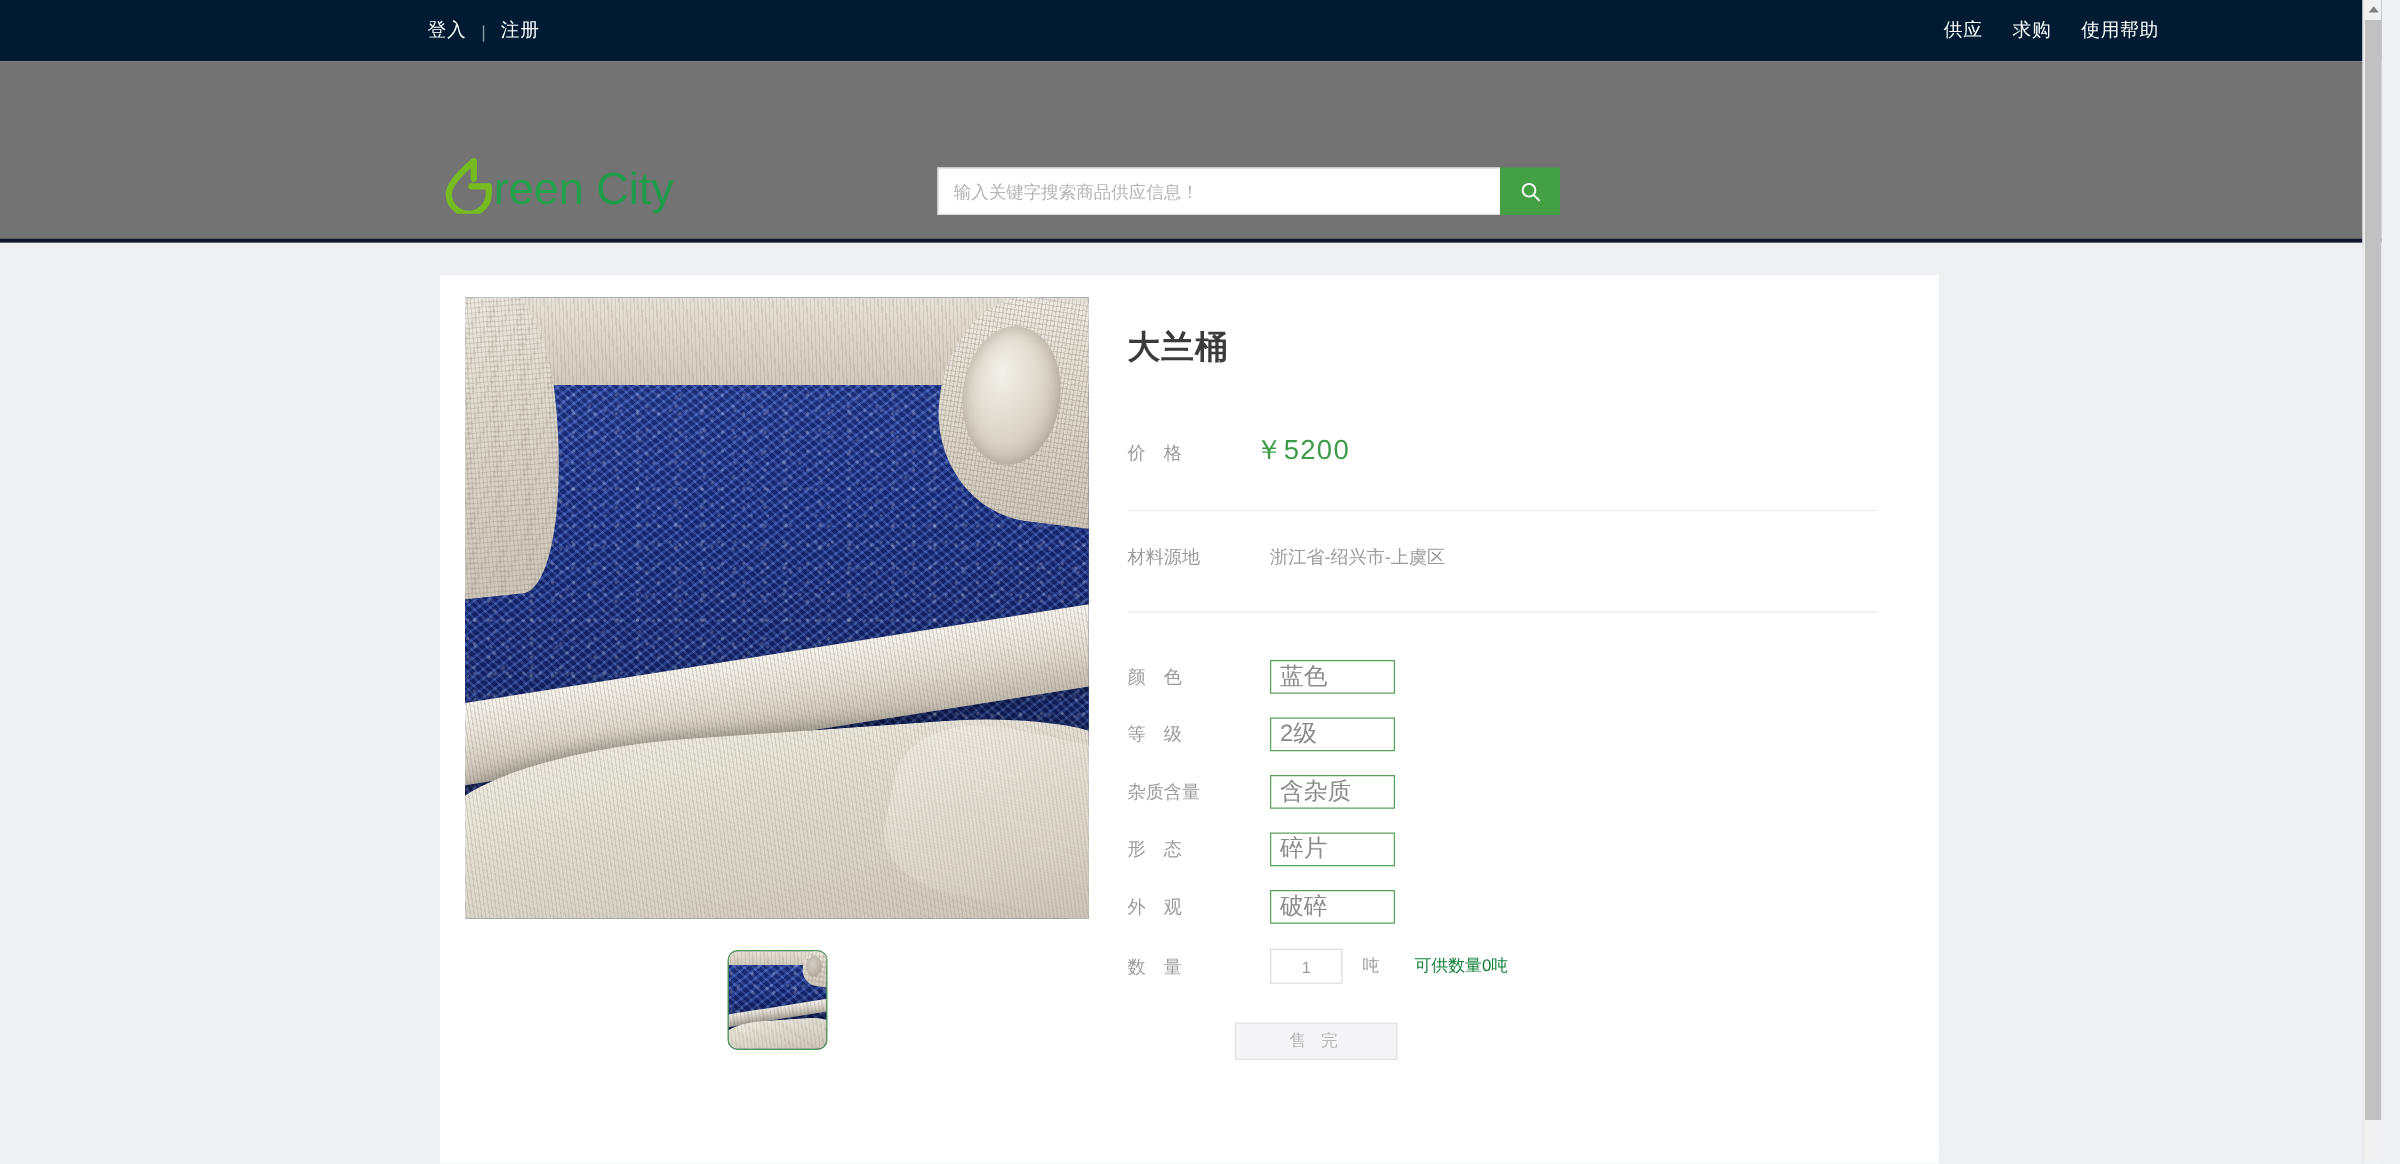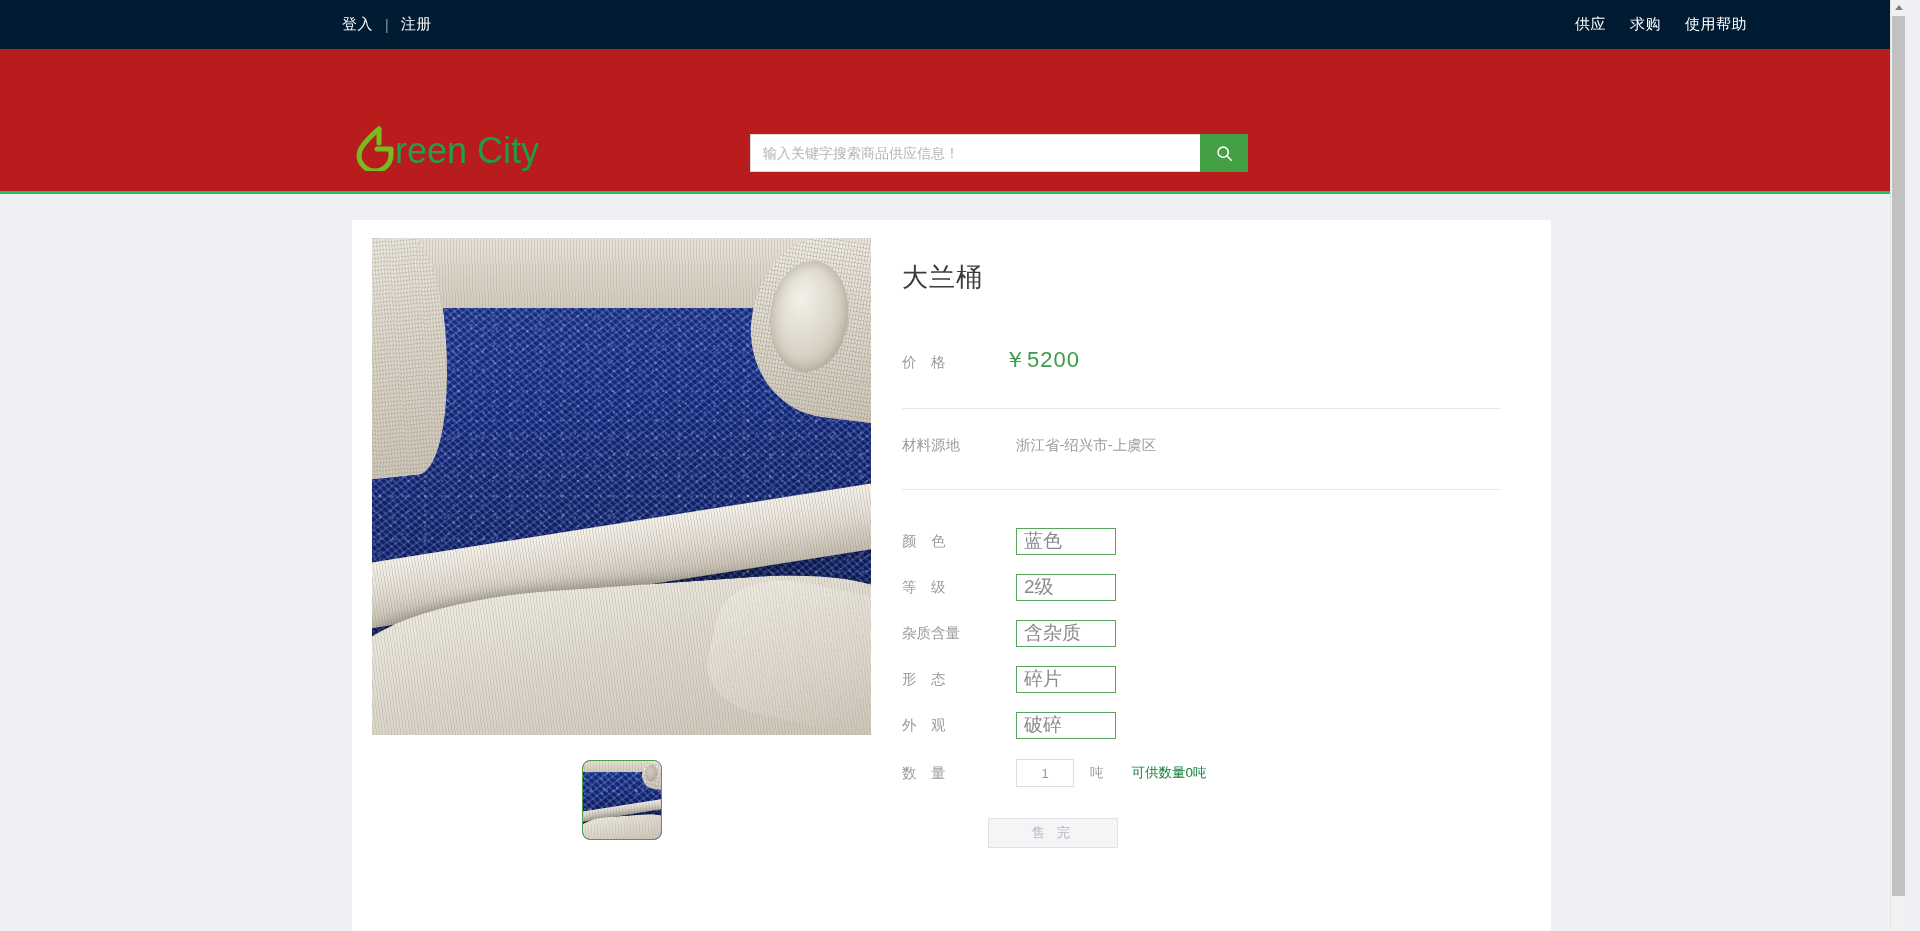--- a/index.html
+++ b/index.html
@@ -10,32 +10,32 @@
     overflow: hidden;
   }
   .page { position: relative; width: 1905px; height: 909px; }
 
   
   .topbar {
     height: 49px; background: #011b33; color: #ffffff;
     display: flex; align-items: center; position: relative;
   }
   .topbar-left { margin-left: 340px; display: flex; align-items: center; gap: 0; }
-  .topbar-right { position: absolute; right: 156px; display: flex; align-items: center; gap: 0; margin-left: 12px; }
+  .topbar-right { position: absolute; right: 176px; display: flex; align-items: center; gap: 0; margin-left: 12px; }
   .tb-link {
     font-size: 15px; color: #ffffff; text-decoration: none;
     letter-spacing: .5px; padding: 0 2px; cursor: pointer; white-space: nowrap;
   }
   .tb-sep { color: #8d98a3; font-size: 14px; margin: 0 10px; }
   .tb-gap { display: inline-block; width: 20px; }
 
   
   .header {
-    height: 145px; background: #b91c1c;
-    border-bottom: 3px solid #22c55e;
+    height: 145px; background: #737373;
+    border-bottom: 3px solid #0f172a;
     display: flex; align-items: flex-start; position: relative;
   }
   .logo {
     position: absolute; left: 349px; top: 75px;
     display: flex; align-items: center; height: 46px;
   }
   .logo svg { display: block; }
   .search-wrap {
     position: absolute; left: 750px; top: 85px;
     display: flex; align-items: stretch; height: 38px;
@@ -136,21 +136,21 @@
     transform: rotate(12deg);
     border-radius: 40% 30% 20% 30%;
     background:
       repeating-linear-gradient(70deg, rgba(150,140,125,.26) 0 1px, rgba(255,255,255,.06) 1px 3px),
       linear-gradient(150deg, #f2efe7 0%, #dbd5c9 60%, #c4bdaf 100%);
   }
 
   
   .detail { flex: 1; padding: 0 30px 0 30px; position: relative; }
   .prod-title {
-    font-size: 26px; color: #3b3b3b; font-weight: normal;
+    font-size: 26px; color: #3b3b3b; font-weight: bold;
     margin-top: 22px; letter-spacing: 1px;
   }
   .price-row { display: flex; align-items: baseline; margin-top: 50px; }
   .row-label {
     width: 86px; flex: none; font-size: 14.5px; color: #9b9b9b;
     display: flex; justify-content: space-between; letter-spacing: 0;
   }
   .row-label.wide { justify-content: flex-start; }
   .price-val { font-size: 22px; color: #3d9b4a; margin-left: 16px; letter-spacing: 1px; }
   .hr { height: 1px; background: #e9e9e9; margin: 0; }

